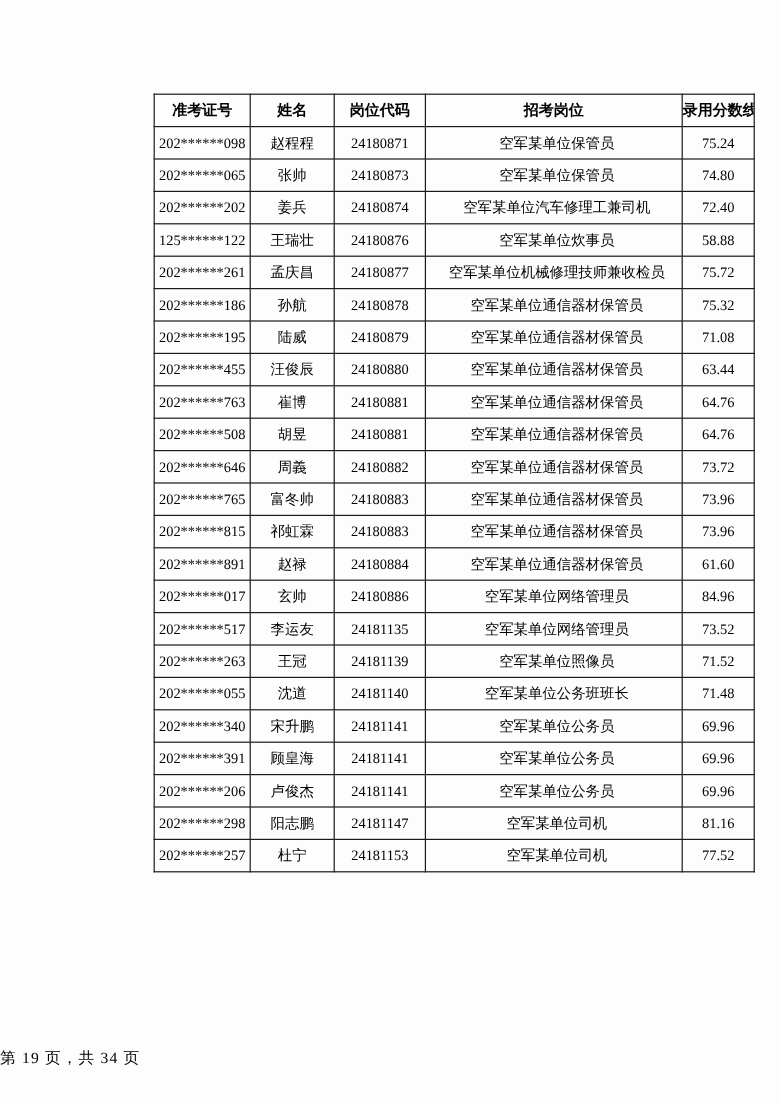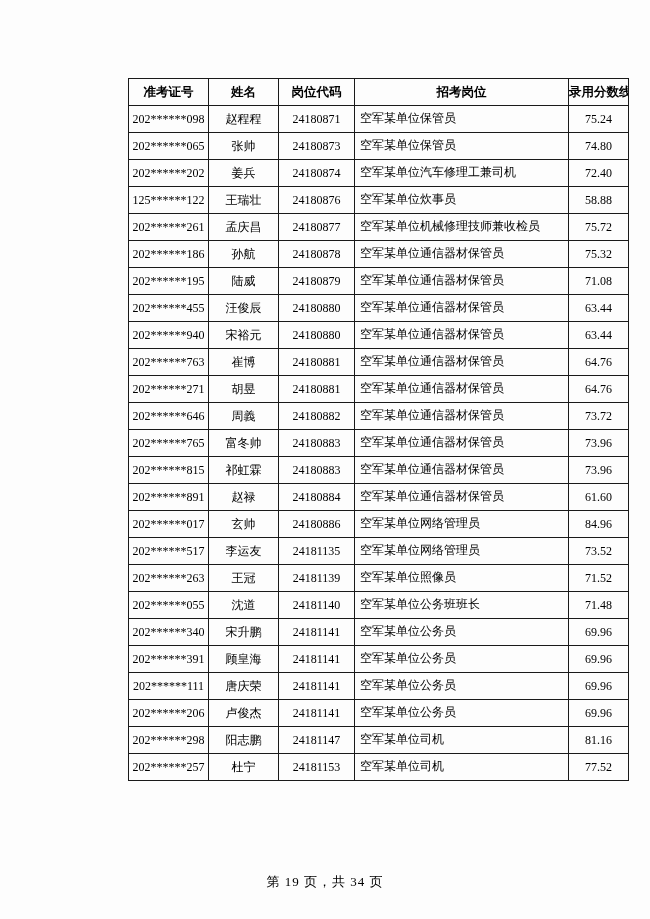--- a/index.html
+++ b/index.html
@@ -35,30 +35,29 @@
     vertical-align: middle;
     padding: 0;
     white-space: nowrap;
     overflow: hidden;
   }
   .score-table th {
     font-weight: bold;
     font-size: 12.5px;
   }
   .score-table td.pos-cell {
-    text-align: left;
+    text-align: center;
     padding-left: 5px;
-    font-family: Liberation Mono, monospace;
   }
   .page-footer {
     position: absolute;
     left: 0;
     top: 873px;
     width: 650px;
-    text-align: center;
+    text-align: left;
     font-size: 13px;
     letter-spacing: 1px;
   }
 </style>
 </head>
 <body>
 
 <div class="page">
 
   <table class="score-table">
@@ -129,35 +128,28 @@
     <td>71.08</td>
   </tr>
         <tr>
     <td>202******455</td>
     <td>汪俊辰</td>
     <td>24180880</td>
     <td class="pos-cell">空军某单位通信器材保管员</td>
     <td>63.44</td>
   </tr>
         <tr>
-    <td>202******940</td>
-    <td>宋裕元</td>
-    <td>24180880</td>
-    <td class="pos-cell">空军某单位通信器材保管员</td>
-    <td>63.44</td>
-  </tr>
-        <tr>
     <td>202******763</td>
     <td>崔博</td>
     <td>24180881</td>
     <td class="pos-cell">空军某单位通信器材保管员</td>
     <td>64.76</td>
   </tr>
         <tr>
-    <td>202******271</td>
+    <td>202******508</td>
     <td>胡昱</td>
     <td>24180881</td>
     <td class="pos-cell">空军某单位通信器材保管员</td>
     <td>64.76</td>
   </tr>
         <tr>
     <td>202******646</td>
     <td>周義</td>
     <td>24180882</td>
     <td class="pos-cell">空军某单位通信器材保管员</td>
@@ -220,27 +212,20 @@
     <td>69.96</td>
   </tr>
         <tr>
     <td>202******391</td>
     <td>顾皇海</td>
     <td>24181141</td>
     <td class="pos-cell">空军某单位公务员</td>
     <td>69.96</td>
   </tr>
         <tr>
-    <td>202******111</td>
-    <td>唐庆荣</td>
-    <td>24181141</td>
-    <td class="pos-cell">空军某单位公务员</td>
-    <td>69.96</td>
-  </tr>
-        <tr>
     <td>202******206</td>
     <td>卢俊杰</td>
     <td>24181141</td>
     <td class="pos-cell">空军某单位公务员</td>
     <td>69.96</td>
   </tr>
         <tr>
     <td>202******298</td>
     <td>阳志鹏</td>
     <td>24181147</td>

